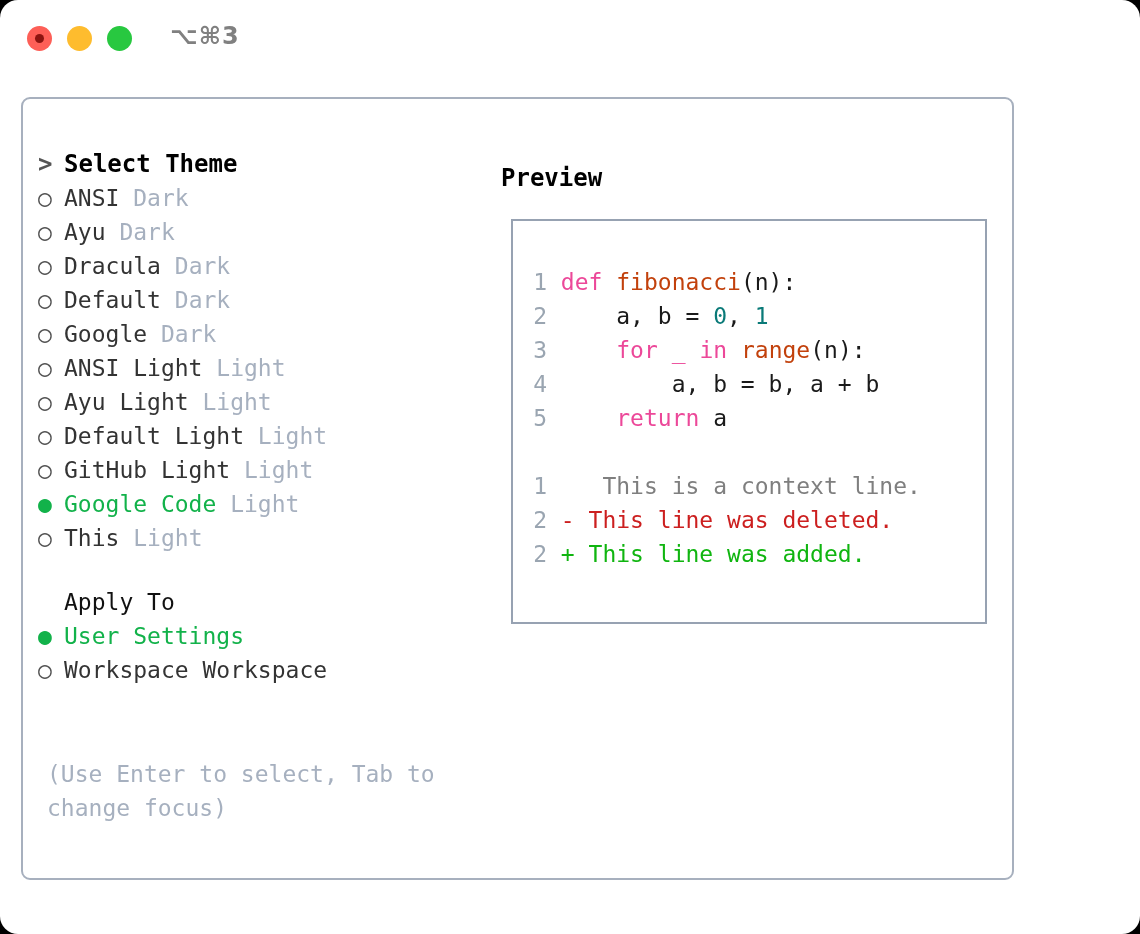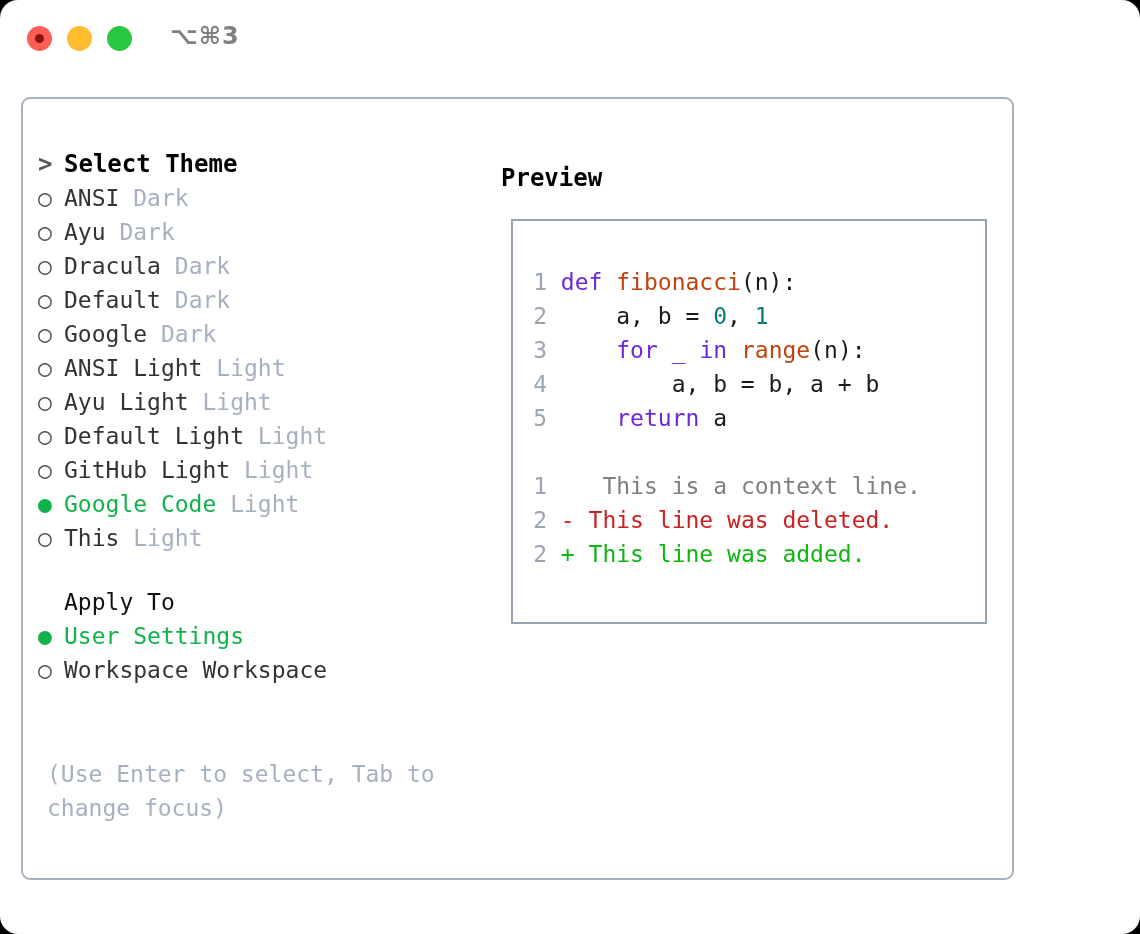--- a/index.html
+++ b/index.html
@@ -127,21 +127,21 @@
     font-size: 23px;
     line-height: 34px;
     white-space: pre;
   }
   .ln {
     display: inline-block;
     width: 24px;
     text-align: right;
     color: #9aa5b1;
   }
-  .kw  { color: #6d28d9; }
+  .kw  { color: #ec4899; }
   .fn  { color: #c2410c; }
   .num { color: #0a7a78; }
   .pl  { color: #1a1a1a; }
   .ctx { color: #7f7f7f; }
   .del { color: #cc1f1f; }
   .add { color: #10b510; }
   .blank-line { height: 34px; }
 </style>
 </head>
 <body>

